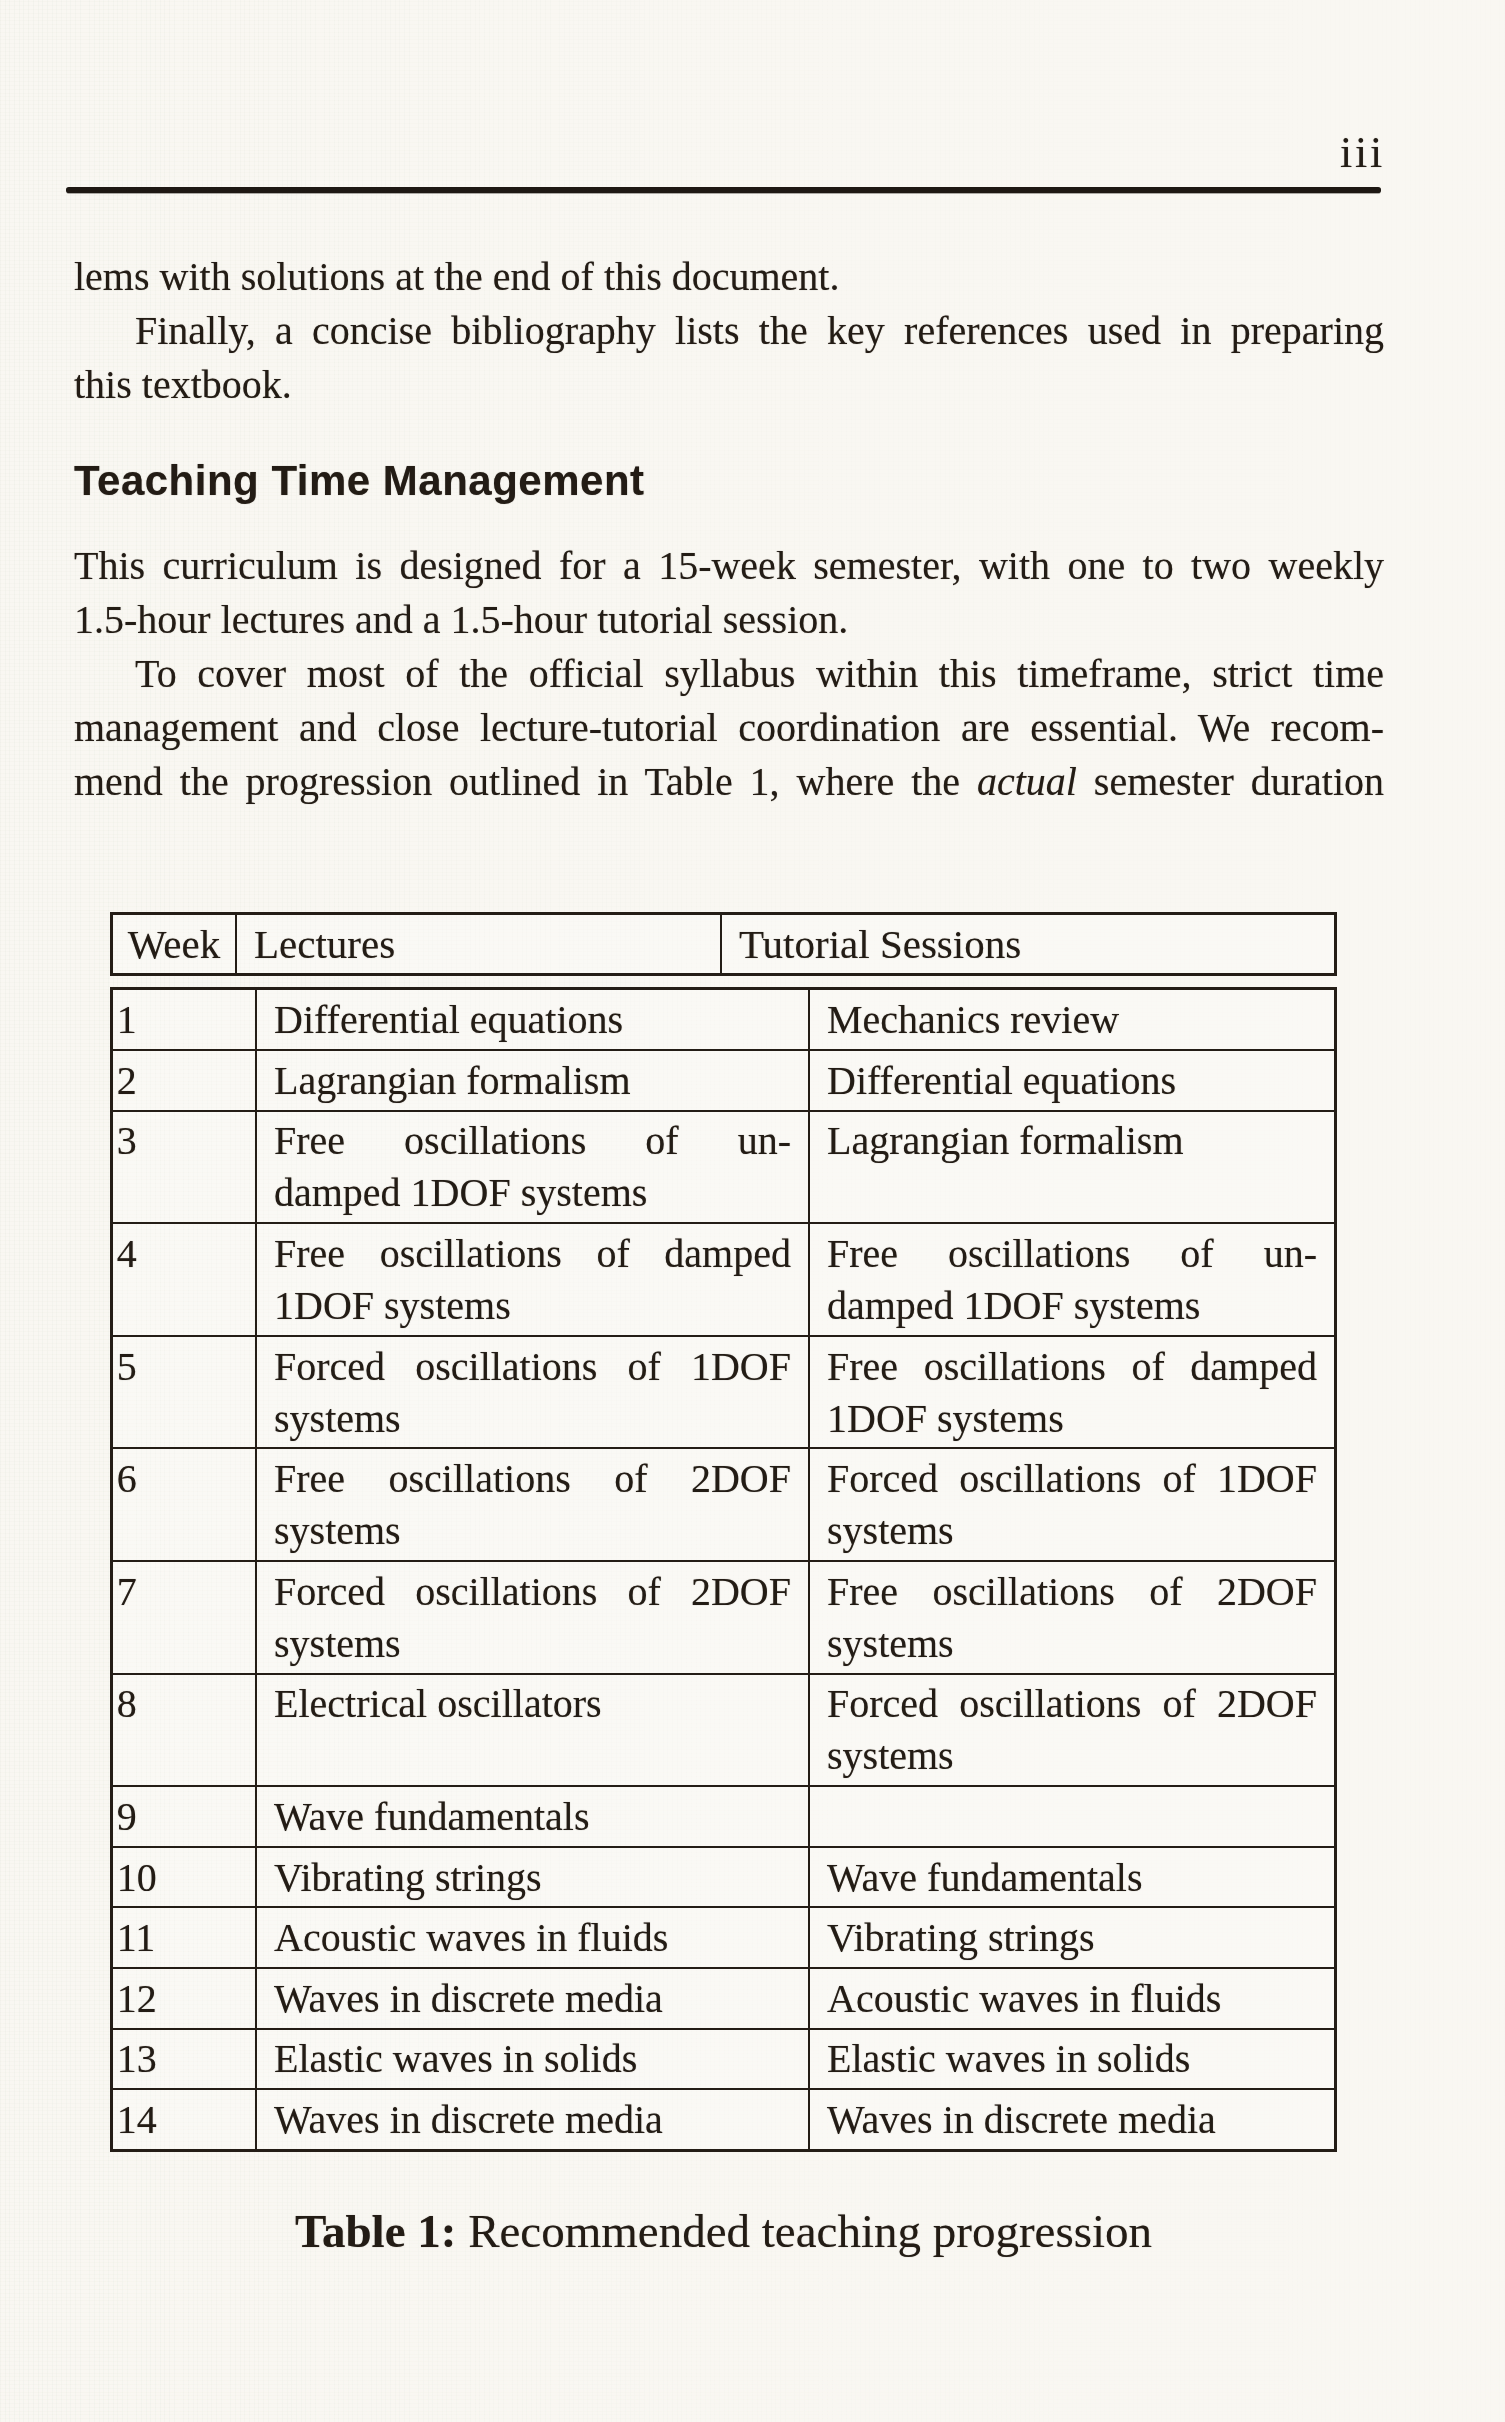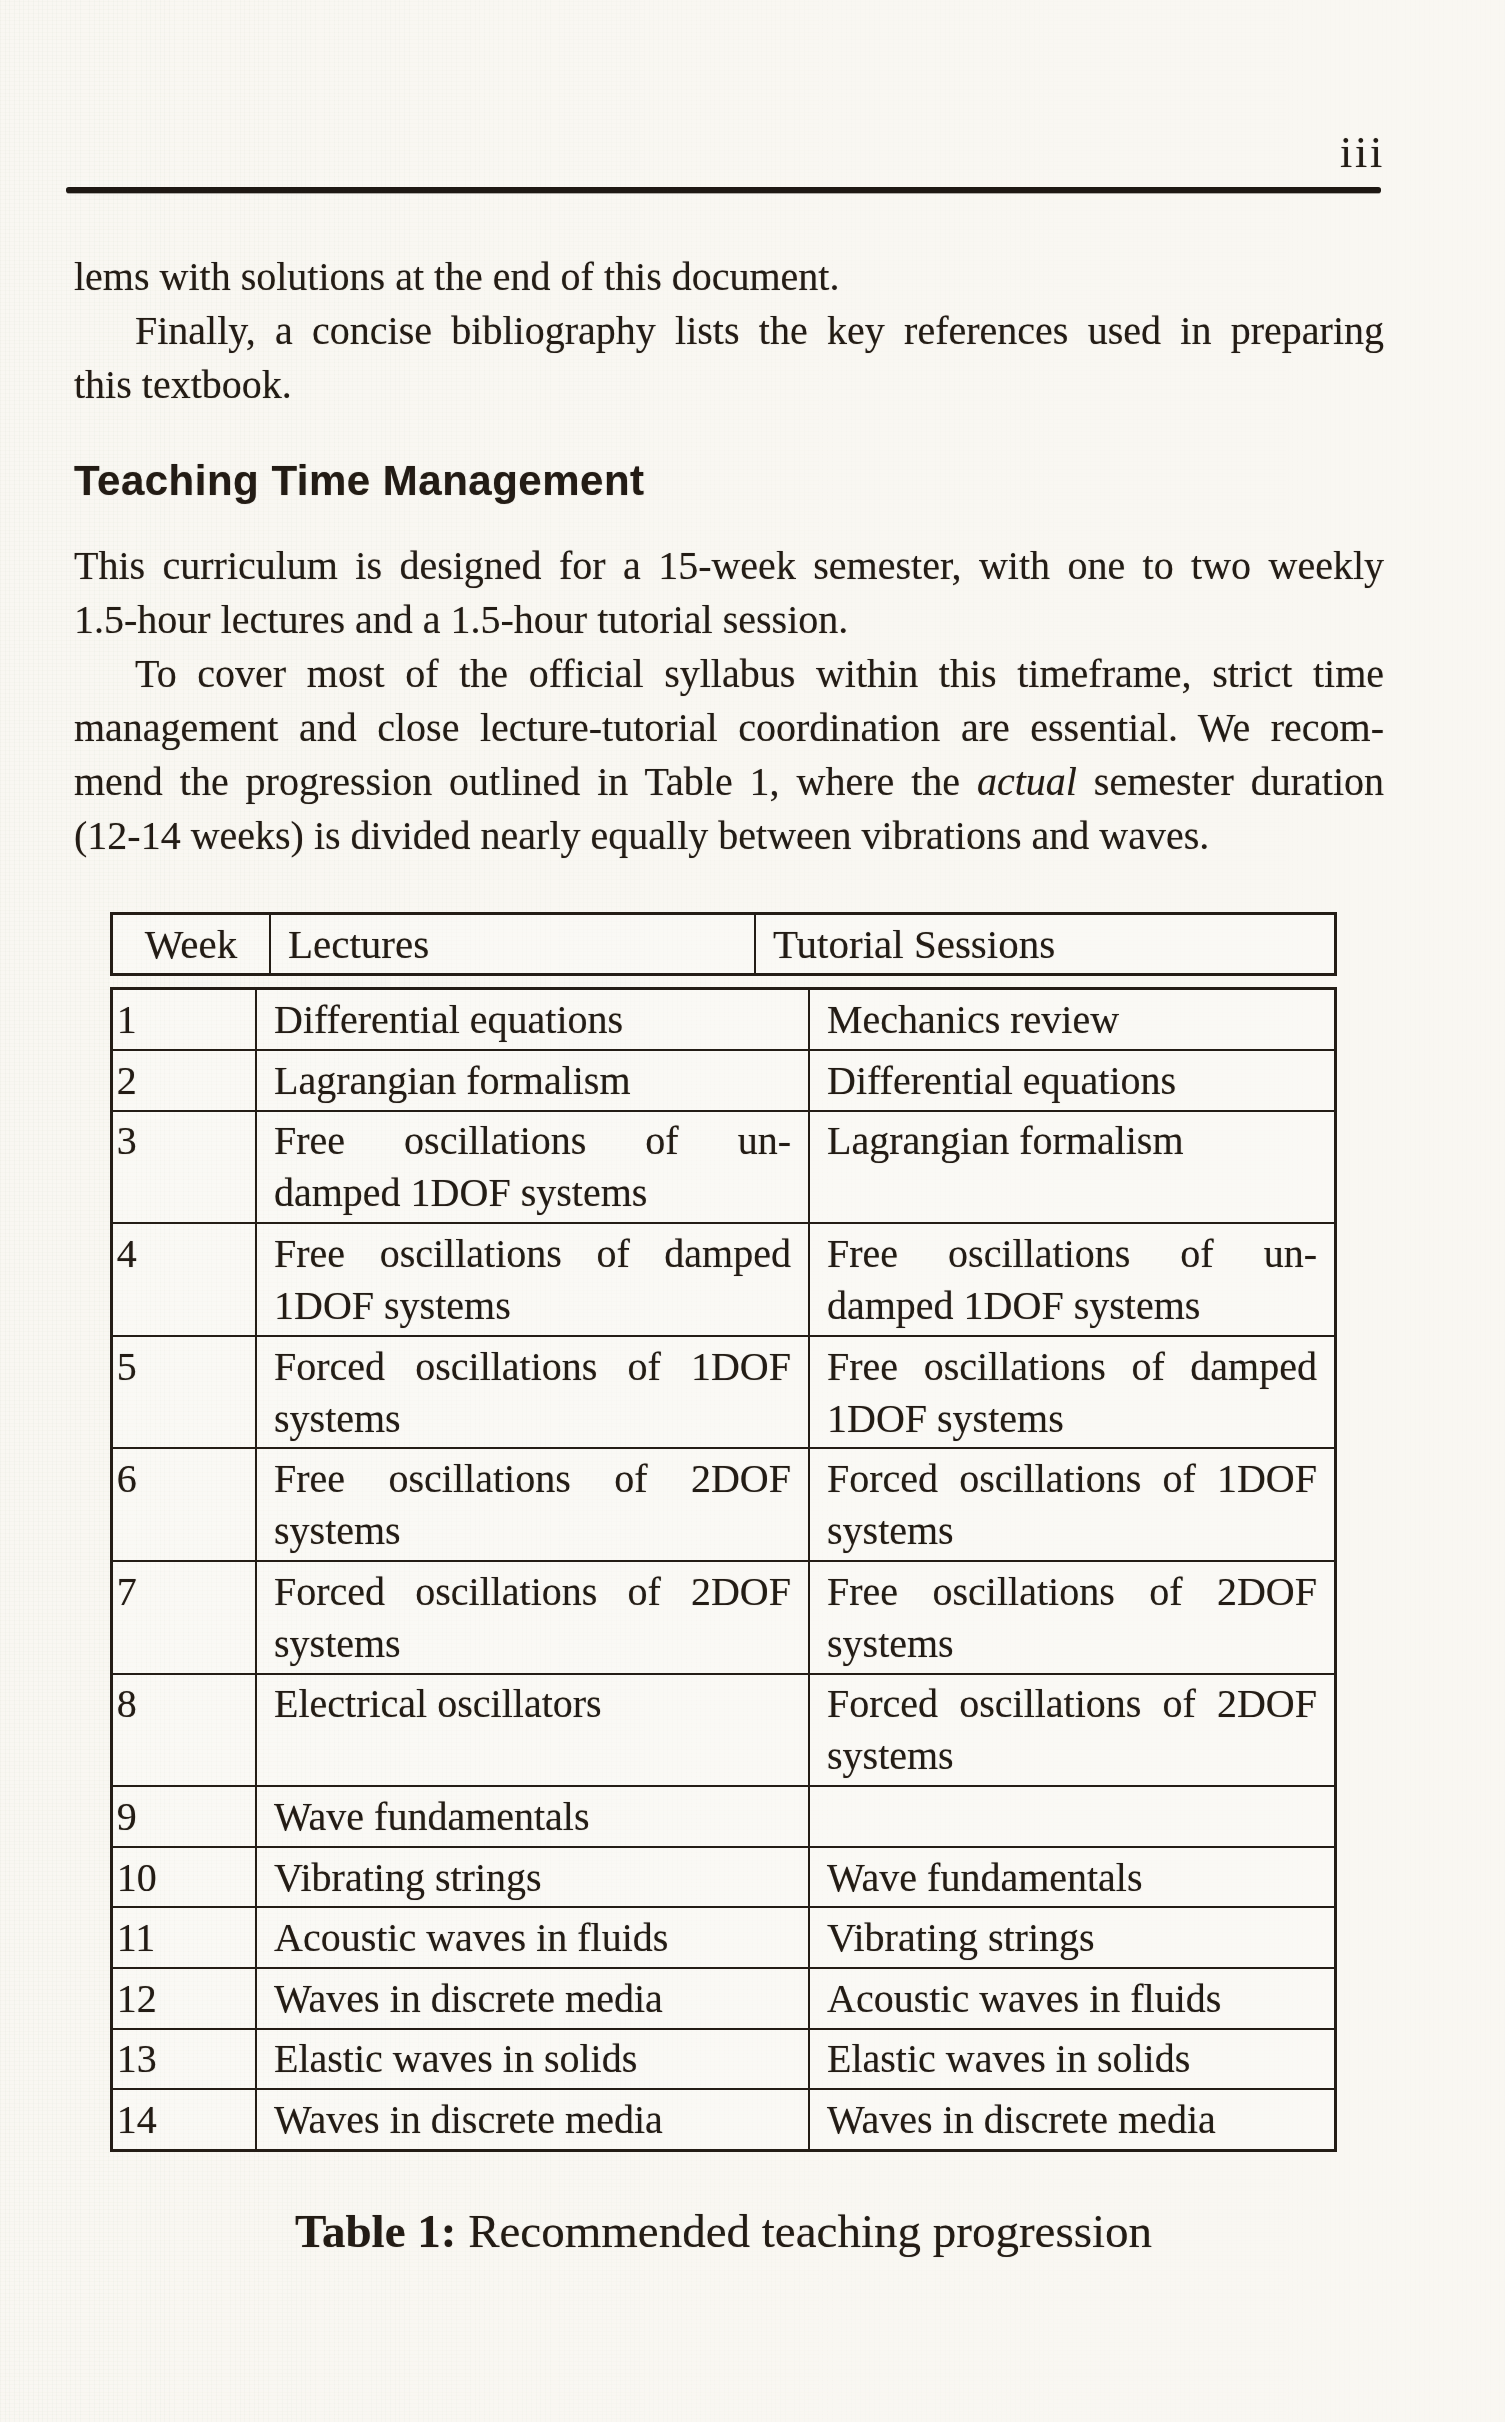--- a/index.html
+++ b/index.html
@@ -39,21 +39,21 @@
 
   .heading{
     font-family:"Liberation Sans",sans-serif;font-weight:700;
     font-size:42px;line-height:49px;margin:44px 0 34px 0;letter-spacing:0.5px;
   }
 
   .tablewrap{position:absolute;left:110px;top:912px;width:1227px}
   .tbox{border:3.8px solid #241d16;box-sizing:border-box;background:rgba(255,255,255,.25)}
   .theadbox{display:flex;height:64px;font-size:41px}
   .hcell{display:flex;align-items:center;box-sizing:border-box}
-  .h-week{width:158px;justify-content:center;border-right:2.8px solid #241d16}
+  .h-week{width:124px;justify-content:center;border-right:2.8px solid #241d16}
   .h-lect{width:485px;padding-left:17px;border-right:2.8px solid #241d16}
   .h-tut{flex:1;padding-left:17px}
   .tbodybox{margin-top:11.4px}
   .trow{display:flex;border-bottom:2.8px solid #241d16;min-height:55px;font-size:40px}
   .trow:last-child{border-bottom:none}
   .cell{box-sizing:border-box;padding:3.8px 17px 2.8px 17px}
   .c-week{width:144px;text-align:center;border-right:2.8px solid #241d16;padding-left:3.8px;padding-right:3.8px}
   .c-lect{width:553px;border-right:2.8px solid #241d16}
   .c-tut{flex:1}
   .cline{line-height:52px;text-align:left}
@@ -86,21 +86,20 @@
     <div class="heading">Teaching Time Management</div>
 
     <div class="para">
         <div class="line jst">This curriculum is designed for a 15-week semester, with one to two weekly</div>
         <div class="line">1.5-hour lectures and a 1.5-hour tutorial session.</div>
       </div>
     <div class="para">
         <div class="line jst indent">To cover most of the official syllabus within this timeframe, strict time</div>
         <div class="line jst">management and close lecture-tutorial coordination are essential. We recom-</div>
         <div class="line jst">mend the progression outlined in Table 1, where the <i>actual</i> semester duration</div>
-        <div class="line">(12-14 weeks) is divided nearly equally between vibrations and waves.</div>
       </div>
   </div>
 
   <div class="tablewrap">
     <div class="tbox theadbox">
       <div class="hcell h-week">Week</div>
       <div class="hcell h-lect">Lectures</div>
       <div class="hcell h-tut">Tutorial Sessions</div>
     </div>
 

